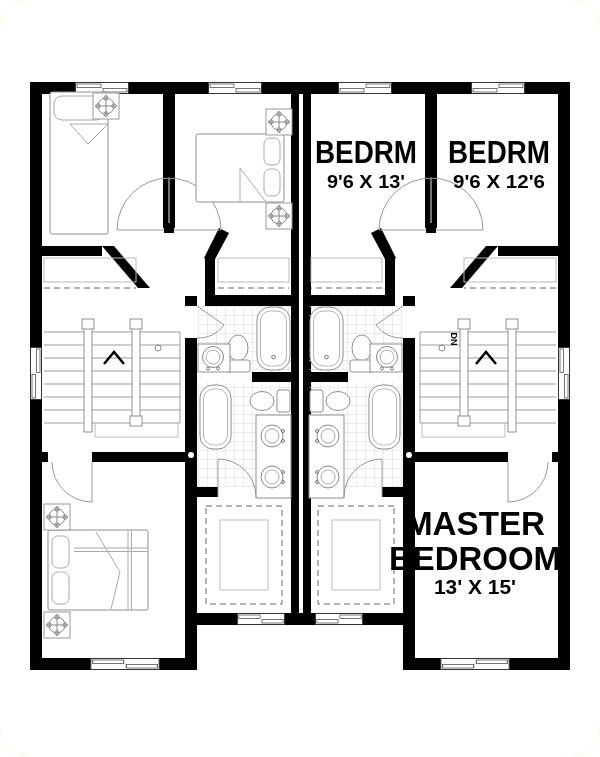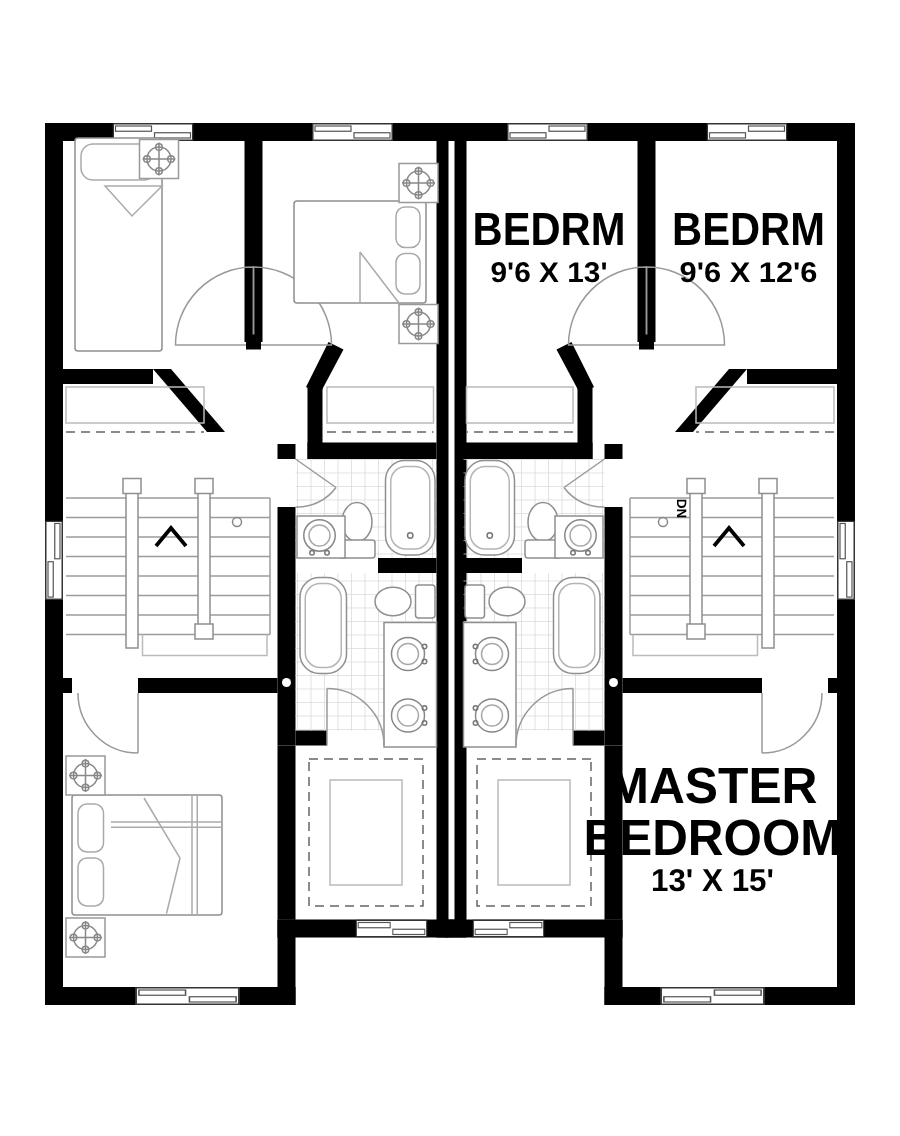--- a/index.html
+++ b/index.html
@@ -1,16 +1,16 @@
 <!DOCTYPE html>
 <html><head>
 <meta charset="utf-8">
 <style>
   html,body{margin:0;padding:0;background:#fff;}
-  .stage{width:600px;height:757px;background:#fde047;position:relative;overflow:hidden;}
+  .stage{width:600px;height:757px;background:#fde047;position:relative;overflow:hidden;border-radius:28px;}
   svg{display:block;}
   text{font-family:"Liberation Sans", sans-serif;font-weight:bold;fill:#000;}
   .wall{fill:#000;stroke:none;}
   .thinlt{stroke:#bbbbbb;fill:none;stroke-width:1;}
   .fixw{fill:#ffffff;stroke:#8f8f8f;stroke-width:1;}
   .dash{stroke:#666;stroke-dasharray:6 4;fill:none;stroke-width:1;}
   .arc{stroke:#999;fill:none;stroke-width:1;}
 </style>
 </head>
 <body>

